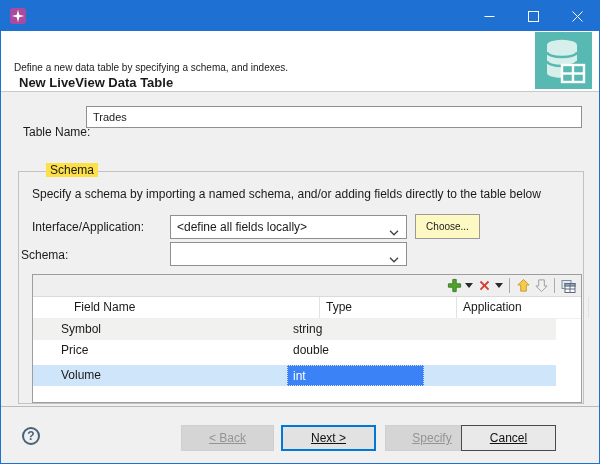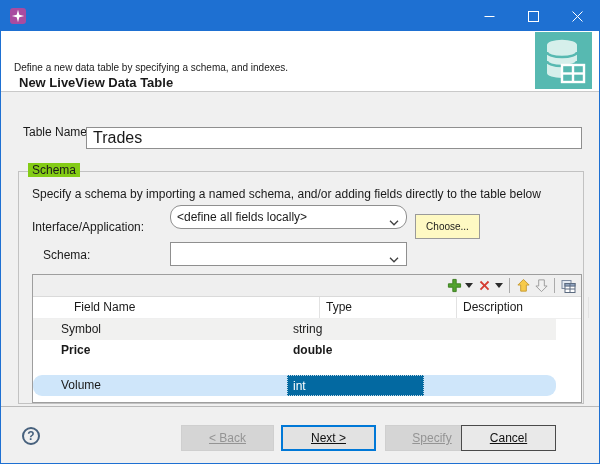--- a/index.html
+++ b/index.html
@@ -21,34 +21,34 @@
 
   
   .header { position:absolute; left:0; top:30px; width:100%; height:61px; background:#ffffff; border-bottom:1px solid #c9c9c9; }
   .h-title { position:absolute; left:18px; top:7px; font-size:13px; font-weight:bold;margin-top:37px; }
   .h-sub { position:absolute; left:13px; top:31px; font-size:10px; }
   .h-icon { position:absolute; right:7px; top:1px; width:57px; height:57px; }
 
   
   .tn-label { position:absolute; left:22px; top:124px; }
   #tname {
-    position:absolute; left:85px; top:126px; width:496px; height:22px;
+    position:absolute; left:85px; top:105px; width:496px; height:22px;
     border:1px solid #8f8f8f; background:#fff; padding:0 6px;
-    font-family:inherit; font-size:16px; color:#1a1a1a;
+    font-family:inherit; font-size:11px; color:#1a1a1a;
   }
 
   
   .group { position:absolute; left:17px; top:170px; width:566px; height:233px; border:1px solid #c2c2c2; }
-  .group-label { position:absolute; left:9px; top:-9px; background:#84cc16; padding:0 4px; }
+  .group-label { position:absolute; left:27px; top:-9px; background:#fde047; padding:0 4px; }
   .instruction { position:absolute; left:13px; top:15px; white-space:nowrap; }
   .row-label-if { position:absolute; left:13px; top:48px; }
-  .row-label-sc { position:absolute; left:24px; top:76px; }
+  .row-label-sc { position:absolute; left:2px; top:76px; }
 
   .combo { position:absolute; left:151px; width:237px; height:24px; background:#fff; border:1px solid #8f8f8f; display:flex; align-items:center; }
-  .combo-if { top:33px;border-radius:11px; }
+  .combo-if { top:43px; }
   .combo-sc { top:70px; }
   .combo-text { margin-left:6px; white-space:nowrap; overflow:hidden; }
   .combo-chev { position:absolute; right:7px; top:9px; }
 
   .btn-choose {
     position:absolute; left:396px; top:42px; width:65px; height:25px;
     background:#fef9c3; border:1px solid #9a9a9a; font-family:inherit; font-size:10px; color:#1a1a1a;
   }
 
   
@@ -59,28 +59,28 @@
   .tool-sep { width:1px; height:15px; background:#ababab; margin:0 4px; }
 
   .thead { position:absolute; left:0; top:22px; right:0; height:22px; background:#fff; border-bottom:1px solid #efefef; }
   .th { position:absolute; top:0; height:21px; line-height:21px; border-right:1px solid #e2e2e2; white-space:nowrap; overflow:hidden;margin-left:33px; }
   .th-name { left:0; width:254px; padding-left:8px; }
   .th-type { left:254px; width:137px; padding-left:6px; }
   .th-desc { left:391px; width:132px; padding-left:6px; }
 
   .t-row { position:absolute; left:0; width:523px; height:21px; }
   .t-row-1 { top:44px; background:#f1f1f0; }
-  .t-row-2 { top:65px; background:#ffffff;font-weight:bold; }
-  .t-row-3 { top:100px; background:#cfe6fa;border-radius:9px; }
+  .t-row-2 { top:65px; background:#ffffff; }
+  .t-row-3 { top:90px; background:#cfe6fa; }
   .cell { position:absolute; top:0; height:21px; line-height:21px; white-space:nowrap; overflow:hidden; }
   .cell-name { left:0; width:254px; padding-left:28px; }
   .cell-type { left:254px; width:137px; padding-left:6px; }
   .cell-desc { left:391px; width:132px; padding-left:6px; }
   .cell-selected {
-    background:#0369a1; color:#fff;
+    background:#3b82f6; color:#fff;
     border:1px dotted rgba(255,255,255,0.75); padding-left:5px;
   }
 
   
   .footer-sep { position:absolute; left:0; top:405px; width:100%; height:1px; background:#b9b9b9; }
   .help-btn {
     position:absolute; left:21px; top:426px; width:18px; height:18px;
     border:2px solid #47617d; border-radius:50%; background:transparent;
     color:#47617d; font-size:12px; font-weight:bold; line-height:13px; text-align:center; padding:0;
     font-family:inherit;
@@ -209,21 +209,21 @@
             <rect x="5" y="5.5" width="10" height="9" fill="#ffffff" stroke="#5c6b80"></rect>
             <rect x="5" y="5.5" width="10" height="2.6" fill="#8fa3c0" stroke="#5c6b80"></rect>
             <path d="M5 11 h10 M10 5.5 v9" stroke="#5c6b80" fill="none"></path>
           </svg>
         </button>
       </div>
 
       <div class="thead">
         <div class="th th-name">Field Name</div>
         <div class="th th-type">Type</div>
-        <div class="th th-desc">Description</div>
+        <div class="th th-desc">Application</div>
       </div>
 
       <div class="t-row t-row-1">
         <div class="cell cell-name">Symbol</div>
         <div class="cell cell-type">string</div>
         <div class="cell cell-desc"></div>
       </div>
       <div class="t-row t-row-2">
         <div class="cell cell-name">Price</div>
         <div class="cell cell-type">double</div>

